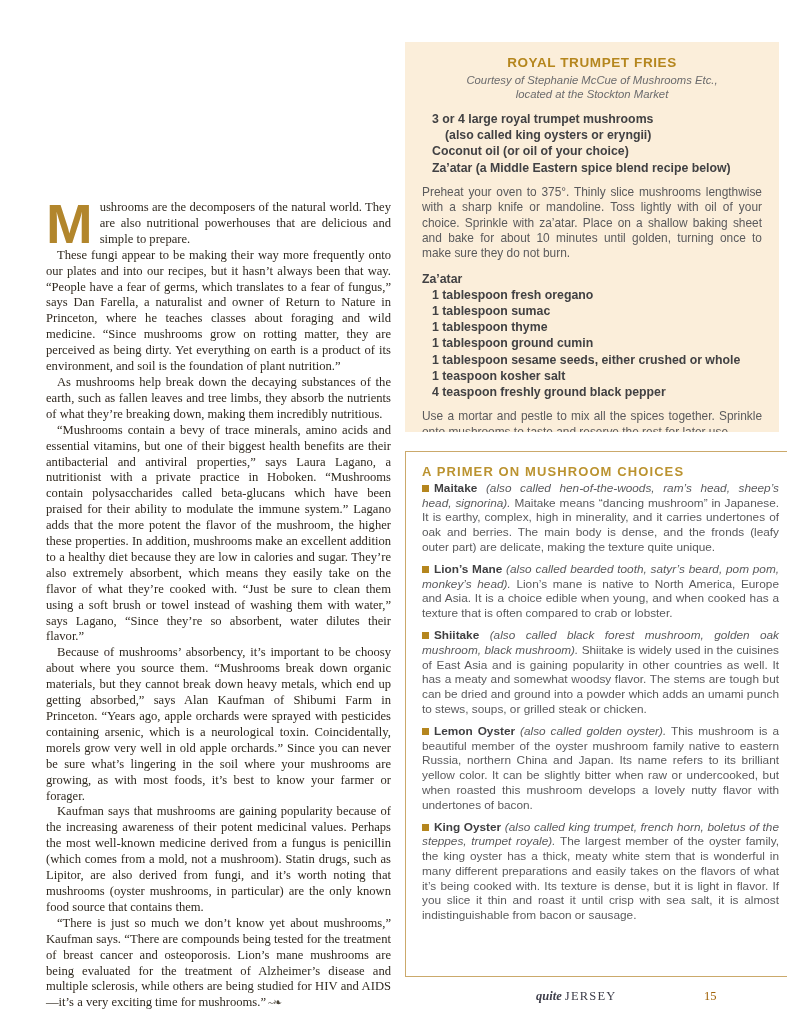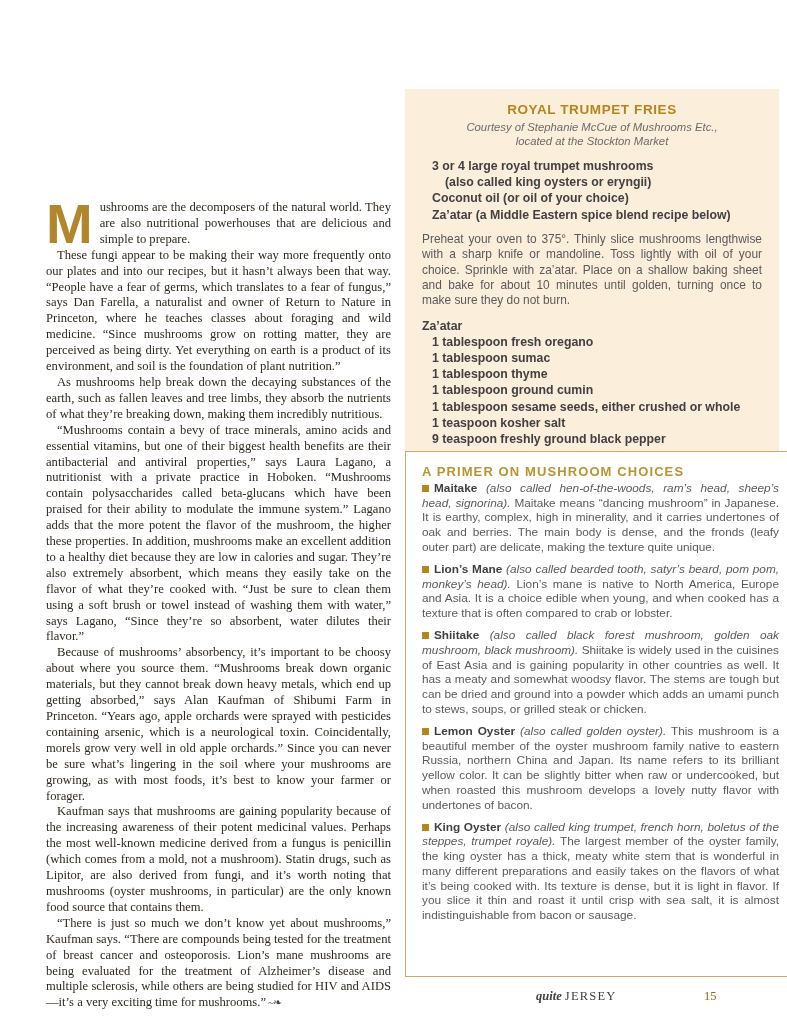--- a/index.html
+++ b/index.html
@@ -32,21 +32,20 @@
   .ornament{font-size:11px;color:#4a4438;letter-spacing:-1px;padding-left:2px;}
 
   
   .recipe{
     position:absolute;left:405px;top:42px;width:374px;height:390px;
     background:#fbeeda;
     box-sizing:border-box;
     padding:13px 17px 12px 17px;
     color:#5a5a5c;
     overflow:hidden;
-    margin-top:47px;
   }
   .recipe h2{
     margin:0 0 3px 0;
     text-align:center;
     font-size:13.5px;letter-spacing:.6px;
     color:#b5861e;font-weight:bold;
   }
   .courtesy{
     margin:0 0 10px 0;text-align:center;
     font-style:italic;font-size:11.3px;line-height:14px;color:#6b6b6d;
@@ -131,21 +130,21 @@
     </div>
     <p class="rbody">Preheat your oven to 375°. Thinly slice mushrooms lengthwise with a sharp knife or mandoline. Toss lightly with oil of your choice. Sprinkle with za’atar. Place on a shallow baking sheet and bake for about 10 minutes until golden, turning once to make sure they do not burn.</p>
     <div class="zhead">Za’atar</div>
     <div class="zlist">
       <div class="zitem">1 tablespoon fresh oregano</div>
       <div class="zitem">1 tablespoon sumac</div>
       <div class="zitem">1 tablespoon thyme</div>
       <div class="zitem">1 tablespoon ground cumin</div>
       <div class="zitem">1 tablespoon sesame seeds, either crushed or whole</div>
       <div class="zitem">1 teaspoon kosher salt</div>
-      <div class="zitem">9 teaspoon freshly ground black pepper</div>
+      <div class="zitem">4 teaspoon freshly ground black pepper</div>
     </div>
     <p class="rbody">Use a mortar and pestle to mix all the spices together. Sprinkle onto mushrooms to taste and reserve the rest for later use.</p>
   </aside>
 
   <aside class="primer">
     <h2>A PRIMER ON MUSHROOM CHOICES</h2>
 
     <p class="entry"><span class="sq"></span><b class="mname">Maitake</b> <i class="malias">(also called hen-of-the-woods, ram’s head, sheep’s head, signorina).</i> <span class="mtext">Maitake means “dancing mushroom” in Japanese. It is earthy, complex, high in minerality, and it carries undertones of oak and berries. The main body is dense, and the fronds (leafy outer part) are delicate, making the texture quite unique.</span></p>
 
     <p class="entry"><span class="sq"></span><b class="mname">Lion’s Mane</b> <i class="malias">(also called bearded tooth, satyr’s beard, pom pom, monkey’s head).</i> <span class="mtext">Lion’s mane is native to North America, Europe and Asia. It is a choice edible when young, and when cooked has a texture that is often compared to crab or lobster.</span></p>

